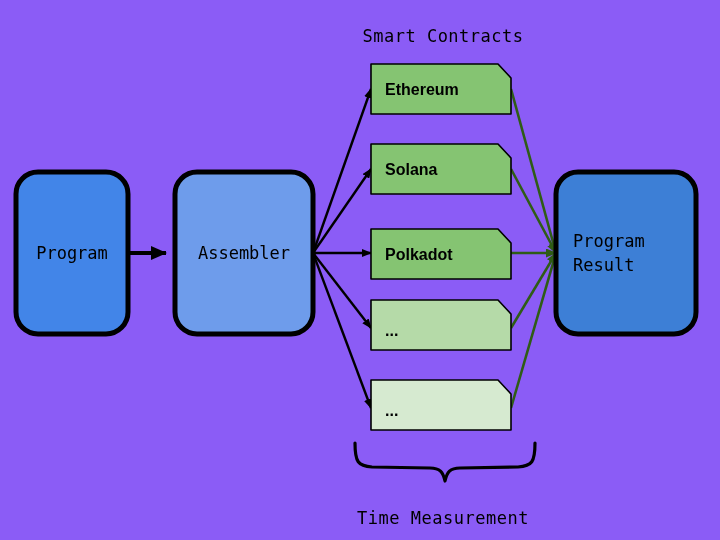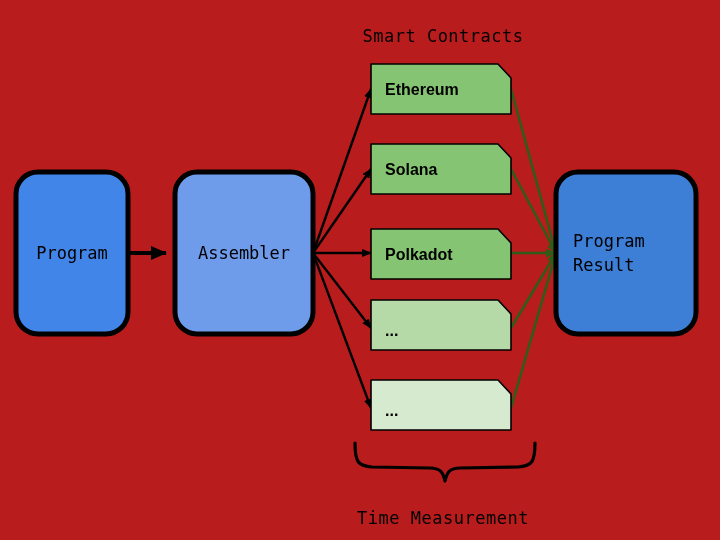--- a/index.html
+++ b/index.html
@@ -4,21 +4,21 @@
 <style>
   html, body {
     margin: 0;
     padding: 0;
     background: #ffffff;
   }
   #canvas {
     position: relative;
     width: 720px;
     height: 540px;
-    background: #b91c1c;
+    background: #8b5cf6;
     overflow: hidden;
     font-family: "DejaVu Sans Mono", monospace;
   }
   svg.layer {
     position: absolute;
     left: 0;
     top: 0;
     width: 720px;
     height: 540px;
   }

